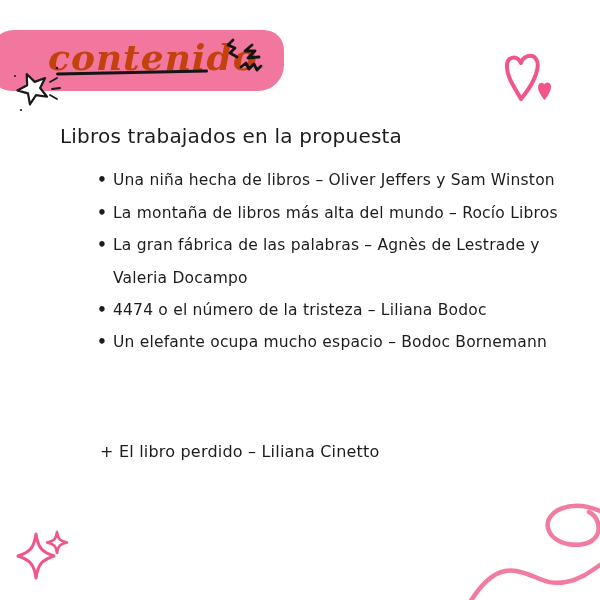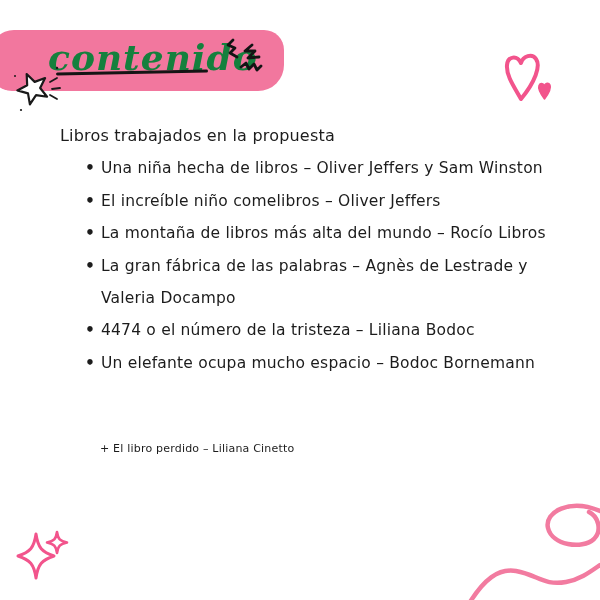--- a/index.html
+++ b/index.html
@@ -28,21 +28,21 @@
   }
   .banner-title {
     position: absolute;
     left: 48px;
     top: 36px;
     font-family: "DejaVu Serif", serif;
     font-style: italic;
     font-weight: 700;
     font-size: 36px;
     letter-spacing: 1px;
-    color: #15803d;
+    color: #c2410c;
     white-space: nowrap;
   }
   .banner-crossbar {
     position: absolute;
     left: 56px;
     top: 71px;
     width: 152px;
     height: 3px;
     background: #141414;
     border-radius: 2px;
@@ -71,44 +71,44 @@
     position: absolute;
     left: 60px;
     top: 120px;
     width: 510px;
     font-size: 15.5px;
     line-height: 32.4px;
     letter-spacing: 0.2px;
   }
   .content-heading {
     margin: 0;
-    font-size: 16px;
+    font-size: 20px;
     font-weight: normal;
     line-height: 32.4px;
   }
   .book-list {
     list-style: none;
-    margin: 0;
+    margin: 12px;
     padding: 0 0 0 27px;
   }
   .book-list li {
     position: relative;
     padding-left: 14px;
   }
   .book-list li::before {
     content: "\2022";
     position: absolute;
     left: -2px;
     font-weight: bold;
   }
   .extra-line {
     position: absolute;
     left: 100px;
     top: 442px;
-    font-size: 11px;
+    font-size: 16px;
     letter-spacing: 0.2px;
     white-space: nowrap;
   }
 
   
   .sparkles {
     position: absolute;
     left: 12px;
     top: 526px;
   }
@@ -147,21 +147,20 @@
 
 <svg class="hearts" width="56" height="52" viewBox="0 0 56 52">
   <path d="M 19,47 C 13,36 4,24 5,13 C 6,4 15,3 19,11 C 21,4 30,1 34,7 C 39,14 33,30 19,47" fill="none" stroke="#f2548c" stroke-width="4" stroke-linecap="round" stroke-linejoin="round"></path>
   <path d="M 42.5,47 C 38,41 35.8,36.5 37,33.5 C 38.1,30.8 41.2,31 42.4,33.6 C 43.2,30.7 46.8,30.2 48,33 C 49.3,36 47,41 42.5,47 Z" fill="#f2548c" stroke="#f2548c" stroke-width="1.5" stroke-linejoin="round"></path>
 </svg>
 
 <div class="content">
   <p class="content-heading">Libros trabajados en la propuesta</p>
   <ul class="book-list">
     <li>Una niña hecha de libros – Oliver Jeffers y Sam Winston</li>
-    <li>El increíble niño comelibros – Oliver Jeffers</li>
     <li>La montaña de libros más alta del mundo – Rocío Libros</li>
     <li>La gran fábrica de las palabras – Agnès de Lestrade y Valeria Docampo</li>
     <li>4474 o el número de la tristeza – Liliana Bodoc</li>
     <li>Un elefante ocupa mucho espacio – Bodoc Bornemann</li>
   </ul>
 </div>
 
 <div class="extra-line">+ El libro perdido – Liliana Cinetto</div>
 
 <svg class="sparkles" width="64" height="58" viewBox="0 0 64 58">

